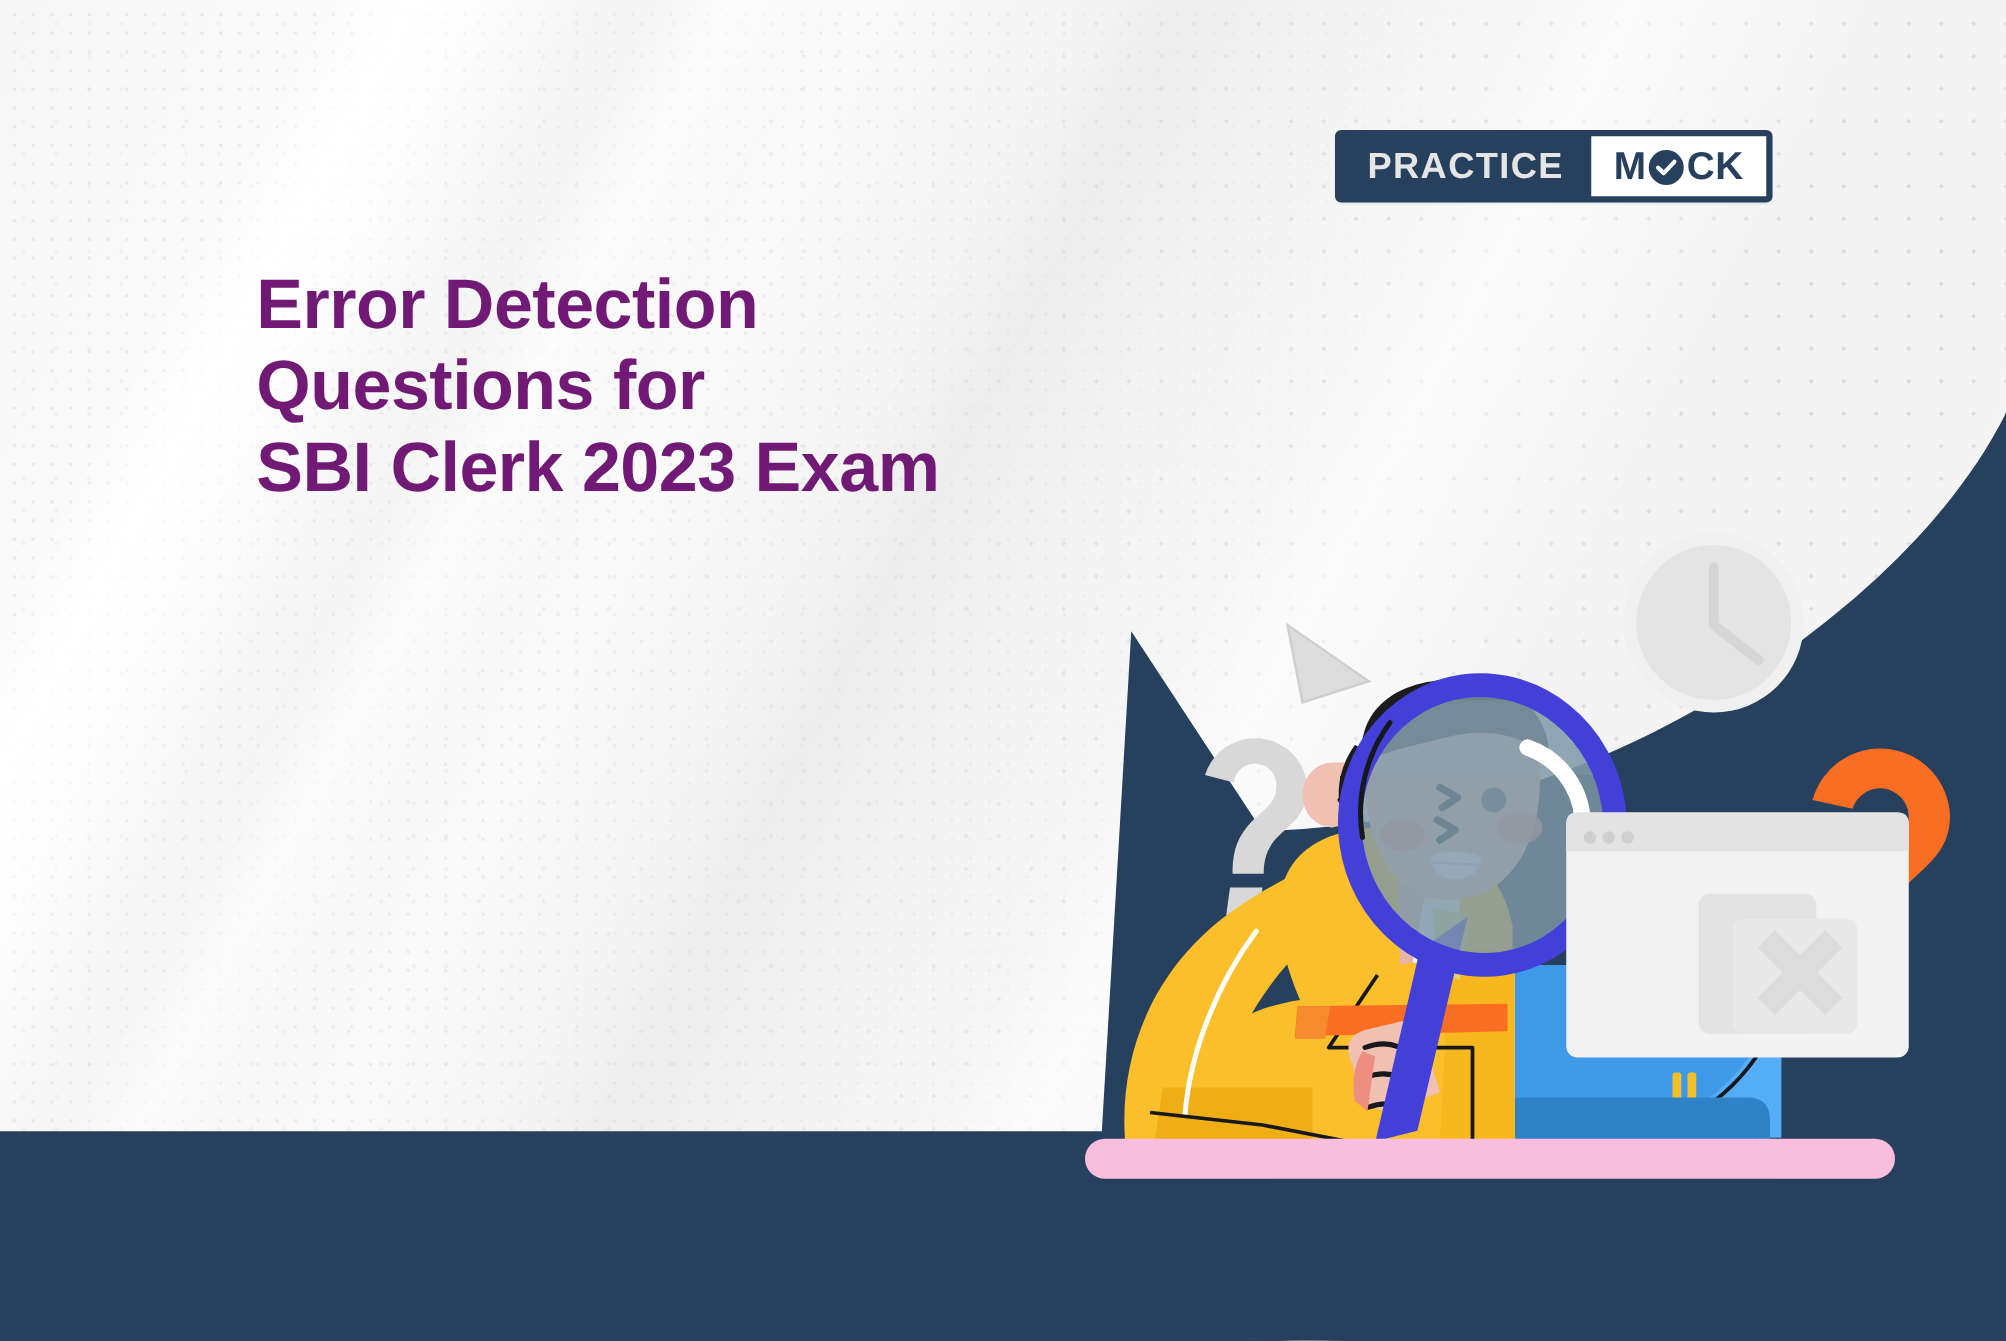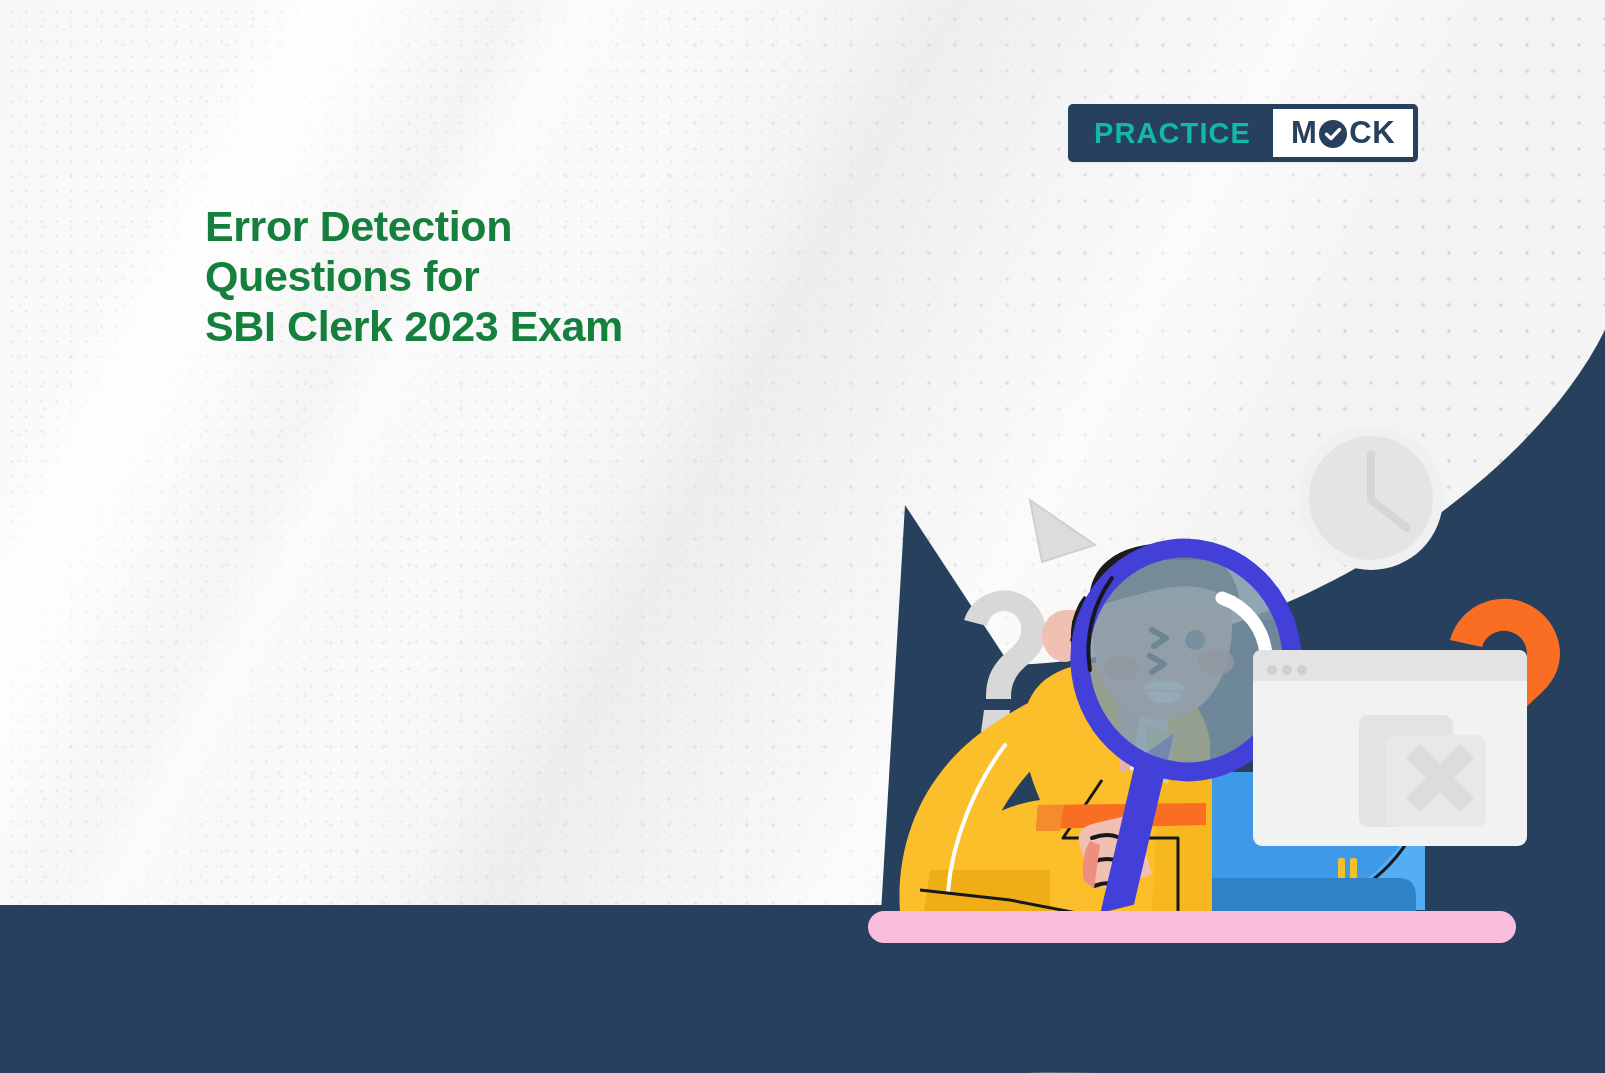--- a/index.html
+++ b/index.html
@@ -45,43 +45,43 @@
     -webkit-mask-image:linear-gradient(100deg, rgba(0,0,0,.8) 0%, rgba(0,0,0,.55) 45%, rgba(0,0,0,0) 72%);
             mask-image:linear-gradient(100deg, rgba(0,0,0,.8) 0%, rgba(0,0,0,.55) 45%, rgba(0,0,0,0) 72%);
   }
   
   .art{position:absolute;left:0;top:0;width:1605px;height:1073px;}
   
   #headline{
     position:absolute;
     left:205px; top:172px;
     width:760px;
-    color:#15803d;
-    font-size:43px;
+    color:#701a75;
+    font-size:56px;
     font-weight:bold;
     line-height:1.17;
     letter-spacing:-0.4px;
     white-space:pre-line;
   }
   
   #logo{
     position:absolute;
     left:1068px; top:104px;
     height:58px;
     display:flex;
     align-items:stretch;
     background:#27405e;
     border-radius:5px;
     overflow:hidden;
     box-shadow:0 1px 2px rgba(0,0,0,.07);
   }
   #logo .practice{
     display:flex;align-items:center;
     padding:1px 22px 0 26px;
-    color:#14b8a6;
+    color:#e5e5e5;
     font-size:29px;
     font-weight:bold;
     letter-spacing:1.1px;
   }
   #logo .mockwrap{
     display:flex;align-items:center;
     background:#ffffff;
     padding:0 18px 0 18px;
     margin:5px 5px 5px 0;
   }

